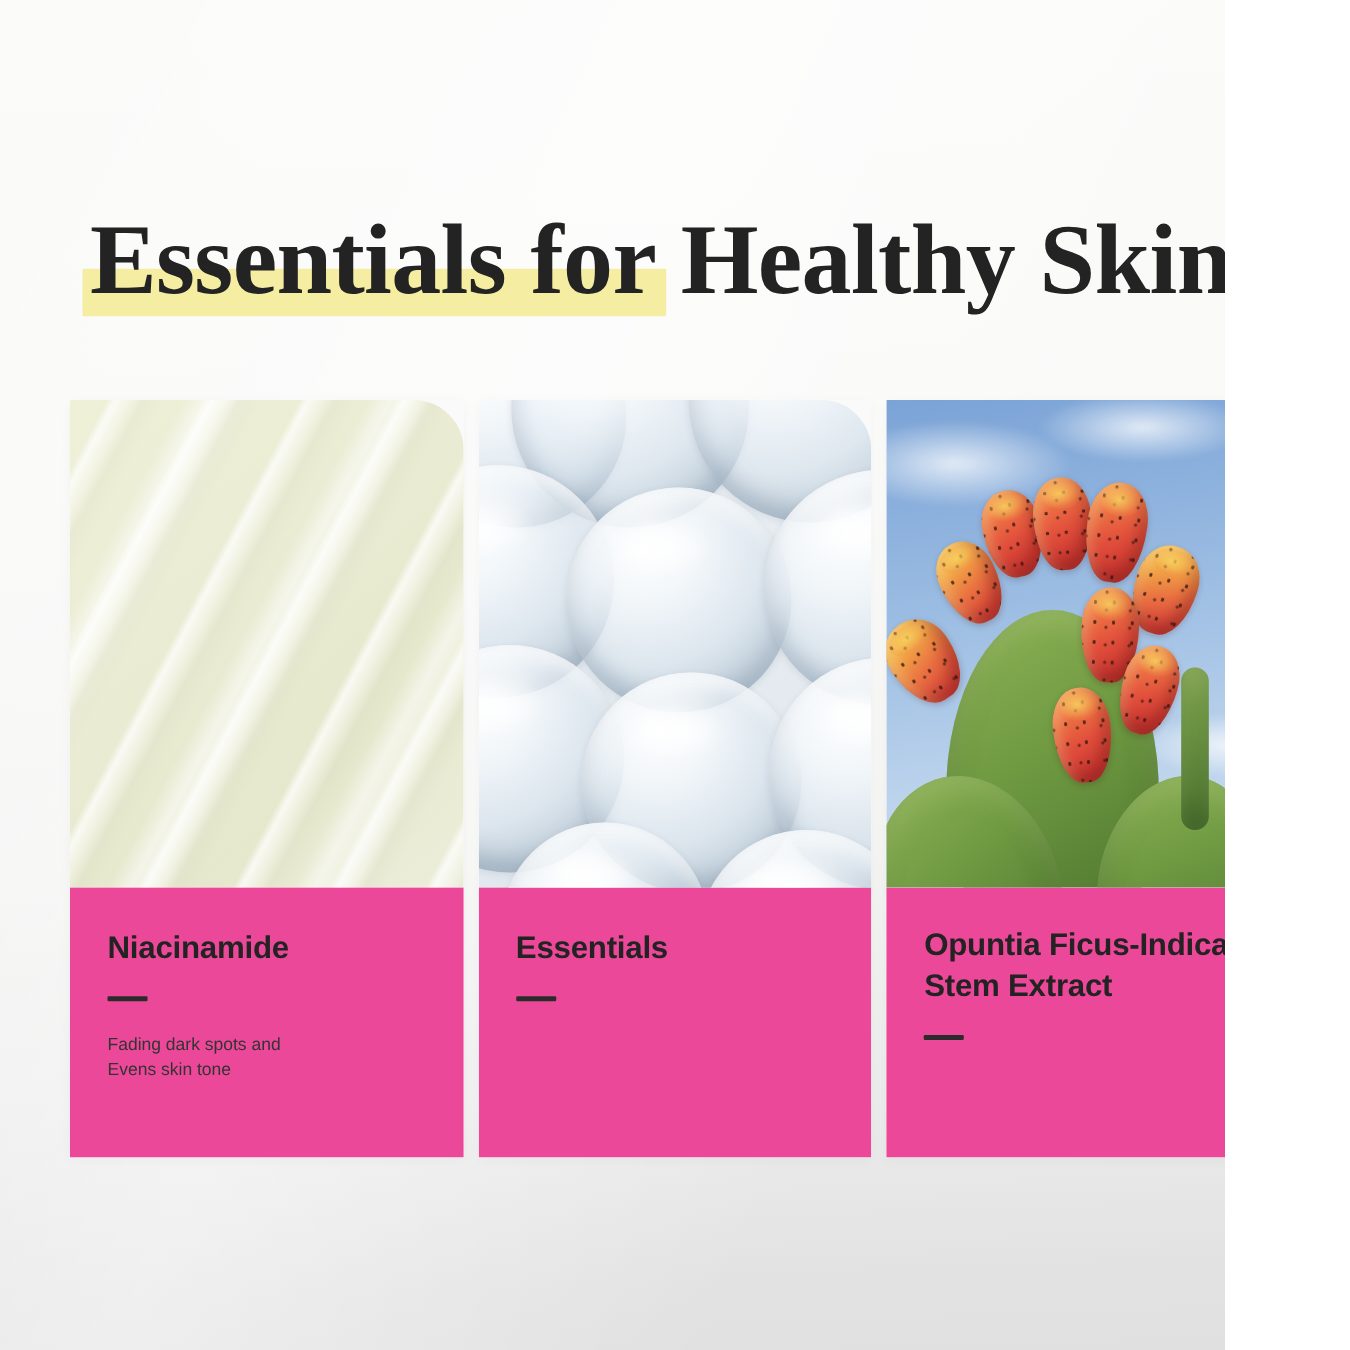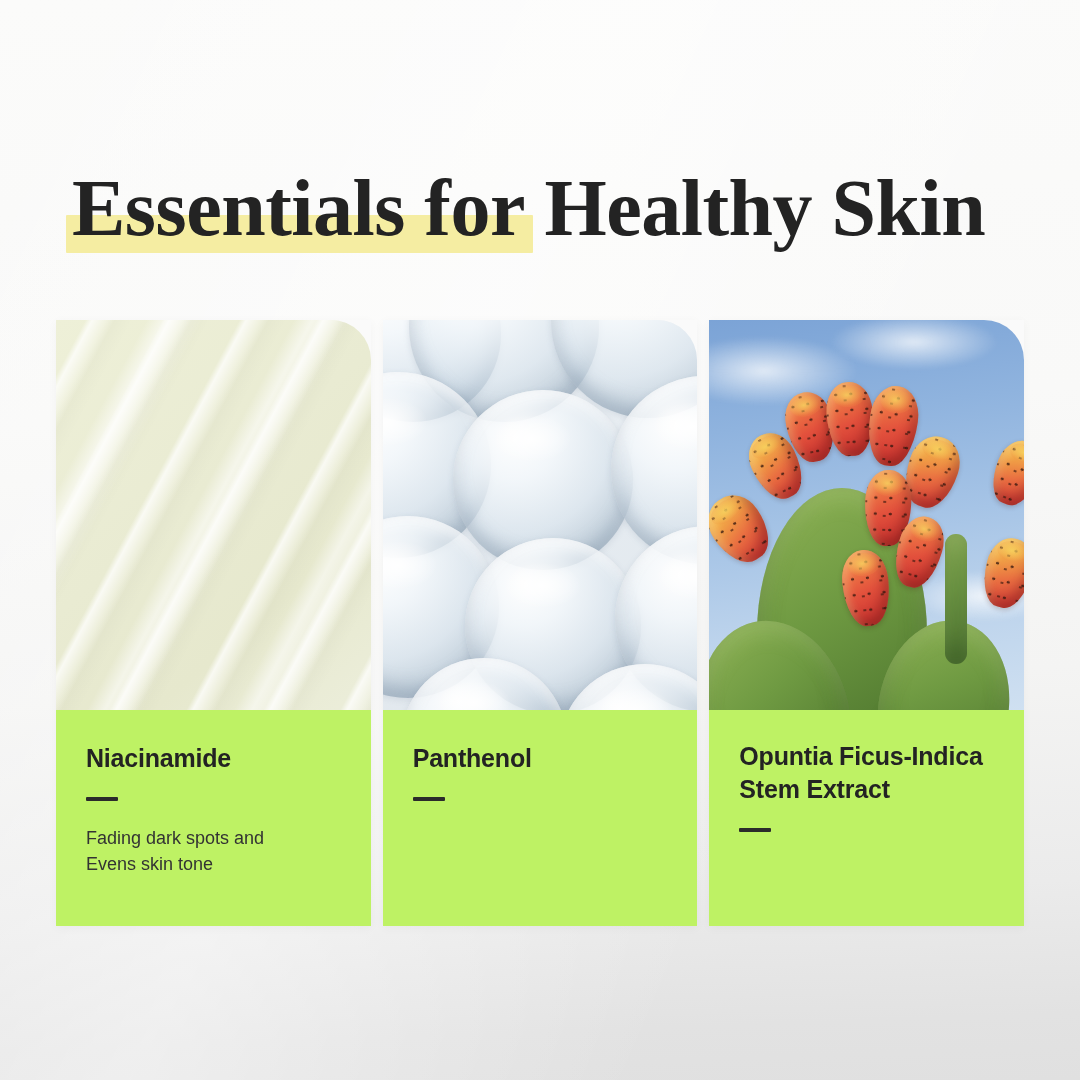--- a/index.html
+++ b/index.html
@@ -10,21 +10,21 @@
   body {
     width: 1080px;
     height: 1080px;
     overflow: hidden;
     font-family: "Liberation Sans", sans-serif;
     background: #ffffff;
   }
 
   #poster {
     position: relative;
-    width: 1080px;
+    width: 980px;
     height: 1080px;
     background: linear-gradient(178deg,
         #fbfbfa 0%,
         #f9f9f8 38%,
         #f4f4f3 63%,
         #ebebeb 82%,
         #e2e2e2 94%,
         #e0e0e0 100%);
     overflow: hidden;
   }
@@ -98,21 +98,21 @@
   }
   .card-media {
     position: relative;
     width: 100%;
     height: 390px;
     overflow: hidden;
     border-top-right-radius: 40px;
   }
   .card-body {
     flex: 1;
-    background: #bef264;
+    background: #ec4899;
     padding: 32px 30px 0 30px;
     box-sizing: border-box;
   }
   .card-title {
     font-family: "Liberation Sans", sans-serif;
     font-weight: 700;
     font-size: 25px;
     line-height: 1.32;
     color: #232323;
     margin: 0;
@@ -121,21 +121,21 @@
   .card-rule {
     width: 32px;
     height: 4px;
     background: #2b2b2b;
     margin: 22px 0 24px 0;
     border-radius: 1px;
   }
   .card-desc {
     font-family: "Liberation Sans", sans-serif;
     font-weight: 400;
-    font-size: 18px;
+    font-size: 14px;
     line-height: 1.46;
     color: #333333;
     margin: 0;
     white-space: pre-line;
   }
 
   
   .card.tall-title .card-body { padding-top: 30px; }
 
   
@@ -284,21 +284,21 @@
           <div class="bub" style="left:70px;   top:70px;   width:180px; height:180px;"></div>
           <div class="bub" style="left:228px;  top:56px;   width:188px; height:188px;"></div>
           <div class="bub" style="left:-66px;  top:196px;  width:182px; height:182px;"></div>
           <div class="bub" style="left:82px;   top:218px;  width:176px; height:176px;"></div>
           <div class="bub" style="left:232px;  top:206px;  width:186px; height:186px;"></div>
           <div class="bub" style="left:18px;   top:338px;  width:166px; height:166px;"></div>
           <div class="bub" style="left:176px;  top:344px;  width:172px; height:172px;"></div>
         </div>
       </div>
       <div class="card-body">
-        <h2 class="card-title">Panthenol</h2>
+        <h2 class="card-title">Essentials</h2>
         <div class="card-rule"></div>
       </div>
     </div>
 
     <div class="card tall-title">
       <div class="card-media">
         <div class="media-cactus">
           <div class="cloud" style="left:-40px; top:16px;  width:190px; height:70px;"></div>
           <div class="cloud" style="left:120px; top:-6px;  width:170px; height:56px;"></div>
           <div class="cloud" style="left:200px; top:250px; width:150px; height:52px;"></div>

